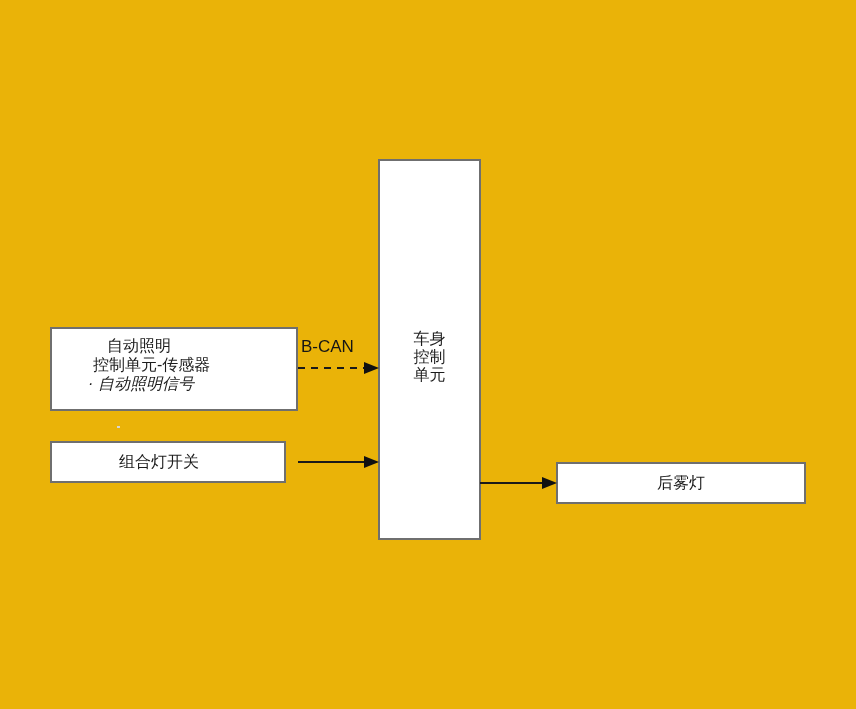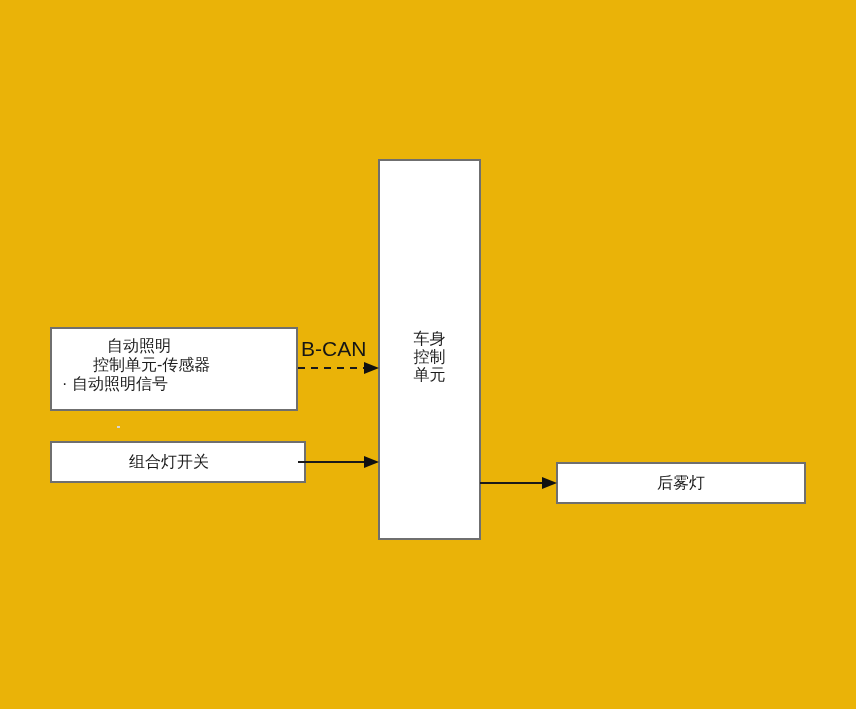--- a/index.html
+++ b/index.html
@@ -25,25 +25,25 @@
     color: #1c1c1c;
   }
   
   .node-auto {
     left: 50px; top: 327px; width: 248px; height: 84px;
     padding-top: 7px;
     line-height: 19px;
   }
   .node-auto .ln1 { margin-left: 55px; }
   .node-auto .ln2 { margin-left: 41px; }
-  .node-auto .ln3 { margin-left: 10px; }
+  .node-auto .ln3 { margin-left: 36px; font-style: italic; }
   .node-auto .bullet { display: inline-block; width: 10px; }
   
   .node-switch {
-    left: 50px; top: 441px; width: 256px; height: 42px;
+    left: 50px; top: 441px; width: 236px; height: 42px;
     display: flex; align-items: center; justify-content: center;
     padding-right: 18px;
   }
   
   .node-bcu {
     left: 378px; top: 159px; width: 103px; height: 381px;
     display: flex; align-items: center; justify-content: center;
     text-align: center;
     line-height: 18px;
   }
@@ -71,21 +71,21 @@
   }
   .line-bcan   { left: 298px; top: 367px; width: 66px; }
   .head-bcan   { left: 364px; top: 362px; }
   .line-switch { left: 298px; top: 461px; width: 67px; }
   .head-switch { left: 364px; top: 456px; }
   .line-fog    { left: 480px; top: 482px; width: 63px; }
   .head-fog    { left: 542px; top: 477px; }
   .bcan-label {
     position: absolute;
     left: 301px; top: 337px;
-    font-size: 21px;
+    font-size: 17px;
     color: #161616;
     white-space: nowrap;
   }
   .speck {
     position: absolute;
     left: 117px; top: 426px;
     width: 3px; height: 2px;
     background: #d6d6d6;
   }
 </style>

